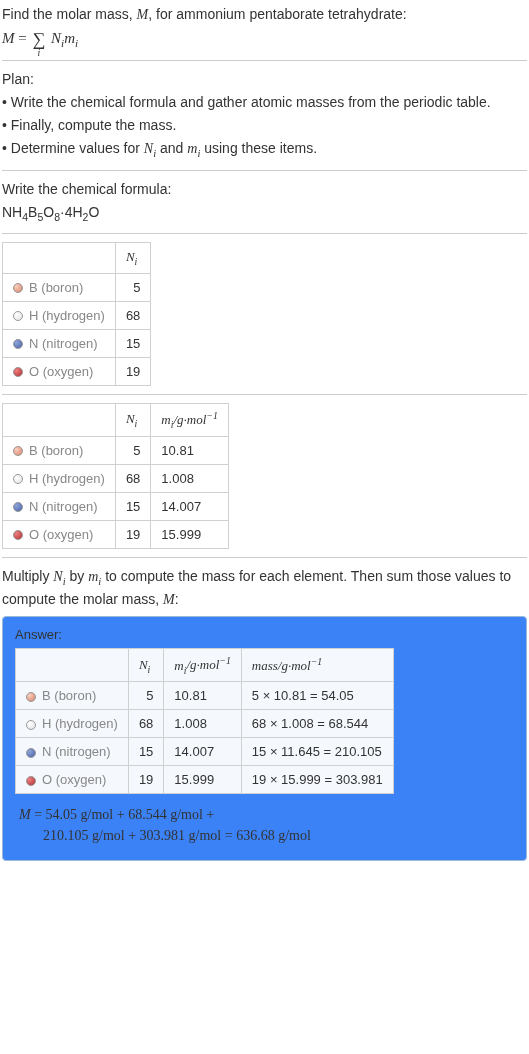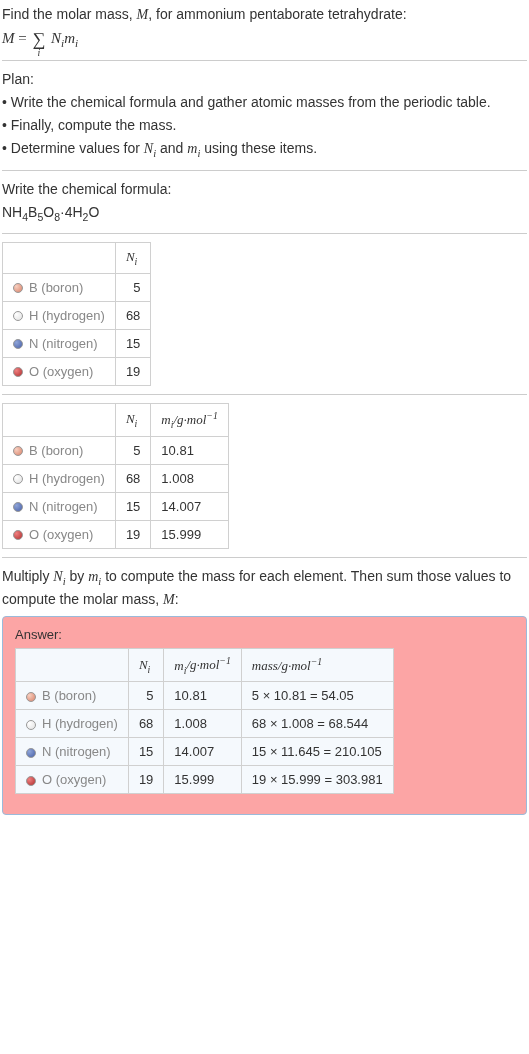--- a/index.html
+++ b/index.html
@@ -69,21 +69,21 @@
       margin-right: 6px;
       vertical-align: middle;
       border: 1px solid #999;
     }
     .sw-b { background: radial-gradient(circle at 30% 30%, #f7cfc0, #d9836a); }
     .sw-h { background: radial-gradient(circle at 30% 30%, #ffffff, #e0e0e0); }
     .sw-n { background: radial-gradient(circle at 30% 30%, #8ea4d8, #4a62a8); }
     .sw-o { background: radial-gradient(circle at 30% 30%, #f08080, #b03030); }
     .answer-box {
       border: 1px solid #9abada;
-      background: #fca5a5;
+      background: #3b82f6;
       border-radius: 4px;
       padding: 10px 12px 14px;
       margin-top: 6px;
     }
     .answer-box table th, .answer-box table td {
       background: #f5f9fd;
     }
     .answer-label {
       font-size: 13px;
       color: #333;
@@ -240,14 +240,18 @@
       </tr>
       <tr>
         <td class="elem-cell"><span class="swatch sw-o"></span><span>O</span> <span>(oxygen)</span></td>
         <td class="num">19</td>
         <td>15.999</td>
         <td>19 × 15.999 = 303.981</td>
       </tr>
     </tbody>
       </table>
 
+    <div class="final-calc">
+      <div><span class="formula">M</span> = 54.05 g/mol + 68.544 g/mol +</div>
+      <div class="indent">210.105 g/mol + 303.981 g/mol = 636.68 g/mol</div>
+    </div>
   </div>
 </div>
 
 </body></html>

